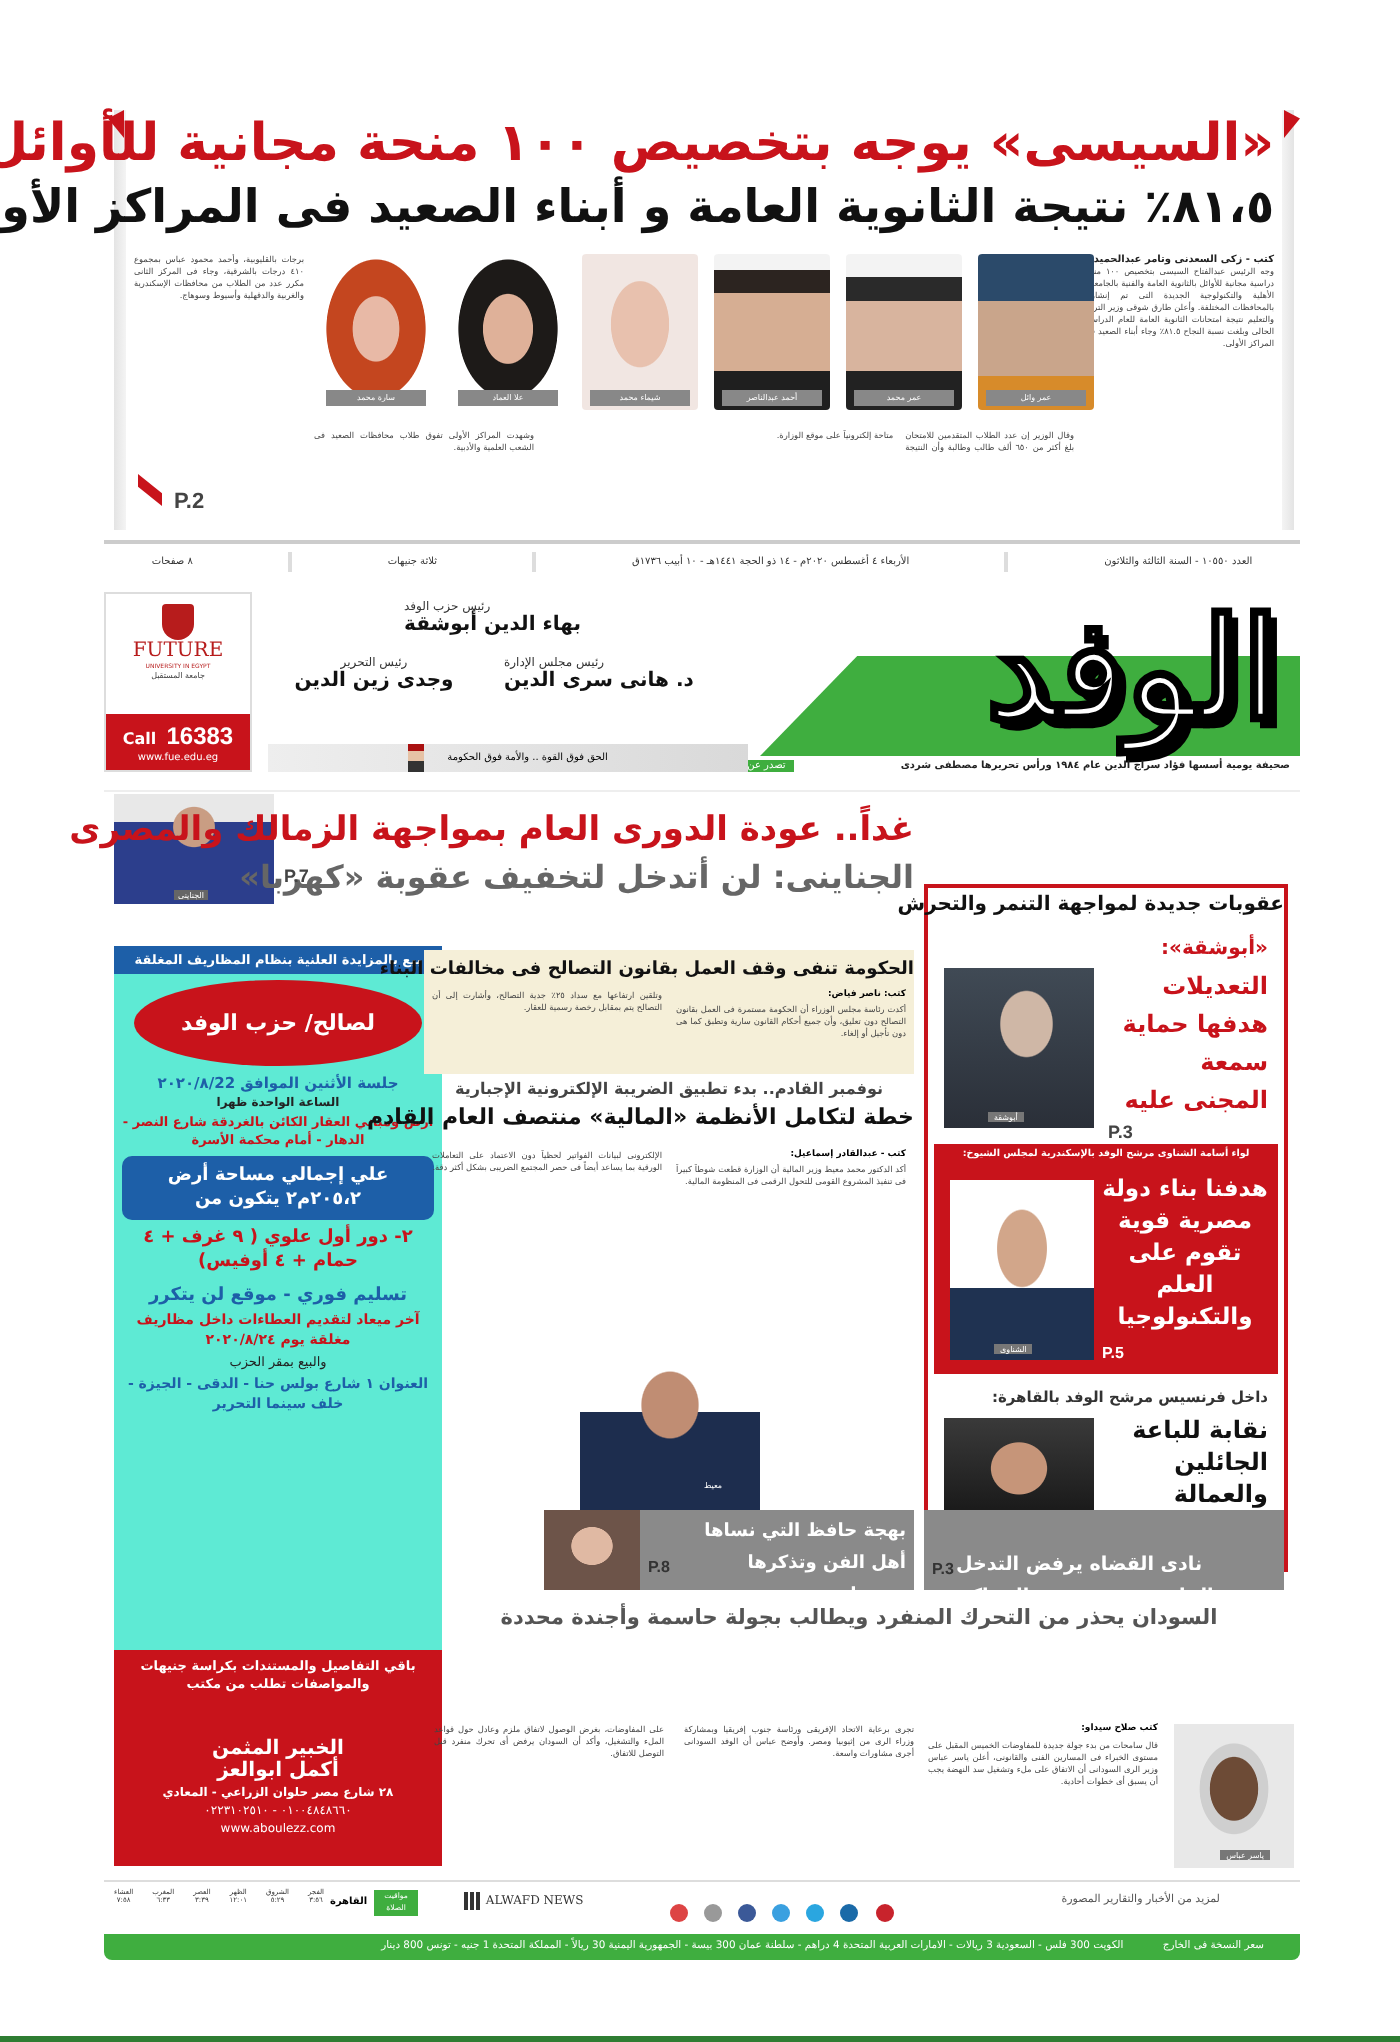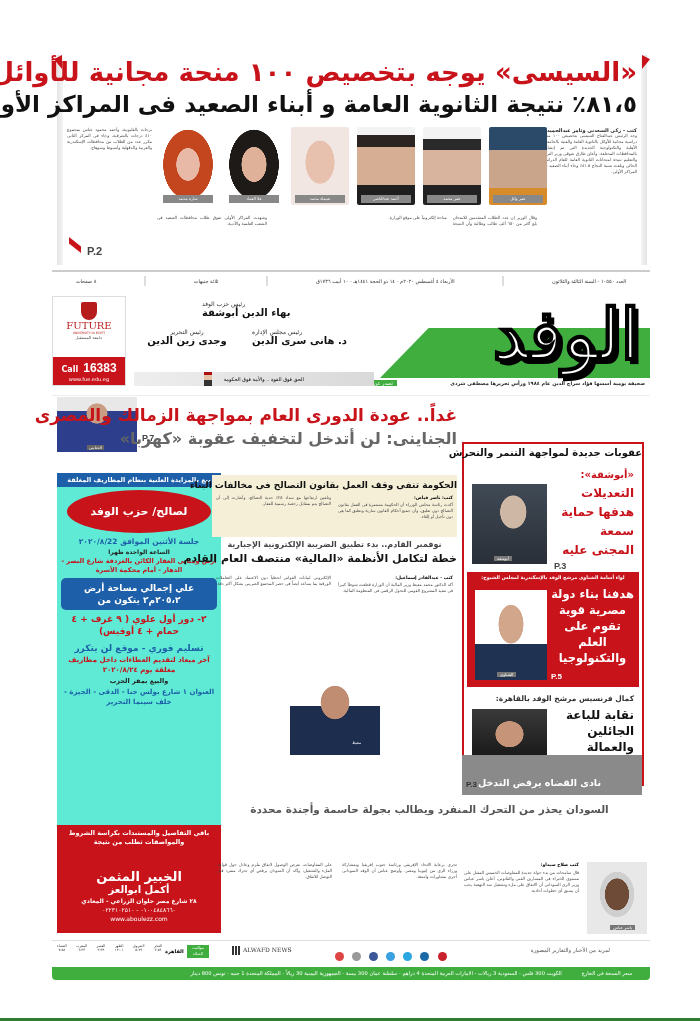--- a/index.html
+++ b/index.html
@@ -124,25 +124,25 @@
   <div class="abs" style="left:5px;top:473px;width:164px;height:460px;background:#5eead4;">
     <div class="ad-blue" style="font-size:6.5px;font-weight:bold;text-align:center;padding:3px 0;">بيع بالمزايدة العلنية بنظام المظاريف المغلقة</div>
     <div style="margin:3px 10px;background:#c8131b;color:#fff;border-radius:50%;text-align:center;font-size:11px;font-weight:bold;padding:15px 0;">لصالح/ حزب الوفد</div>
     <div style="color:#1d5fa8;font-size:7.5px;font-weight:bold;text-align:center;margin-top:4px;">جلسة الأثنين الموافق ٢٠٢٠/٨/22</div>
     <div style="color:#222;font-size:6px;font-weight:bold;text-align:center;margin-top:2px;">الساعة الواحدة ظهرا</div>
     <div style="color:#c8131b;font-size:6.5px;font-weight:bold;text-align:center;margin:2px 4px;line-height:9px;">أرض ومباني العقار الكائن بالغردقة شارع النصر - الدهار - أمام محكمة الأسرة</div>
     <div class="ad-blue" style="margin:3px 4px;border-radius:5px;text-align:center;font-size:9px;font-weight:bold;padding:4px;line-height:12px;">علي إجمالي مساحة أرض ٢٠٥،٢م٢ يتكون من</div>
     <div style="color:#c8131b;font-size:9px;font-weight:bold;text-align:center;margin:2px 4px;line-height:12px;">٢- دور أول علوي ( ٩ غرف + ٤ حمام + ٤ أوفيس)</div>
     <div style="color:#1d5fa8;font-size:9px;font-weight:bold;text-align:center;margin-top:6px;">تسليم فوري - موقع لن يتكرر</div>
     <div style="color:#c8131b;font-size:7px;font-weight:bold;text-align:center;margin:2px 4px;line-height:10px;">آخر ميعاد لتقديم العطاءات داخل مظاريف مغلقة يوم ٢٠٢٠/٨/٢٤</div>
-    <div style="color:#222;font-size:6.5px;font-weight:bold;text-align:center;">والبيع بمقر الحزب</div>
+    <div style="color:#222;font-size:6.5px;font-weight:normal;text-align:center;">والبيع بمقر الحزب</div>
     <div style="color:#1d5fa8;font-size:7px;font-weight:bold;text-align:center;margin:2px 4px;line-height:10px;">العنوان ١ شارع بولس حنا - الدقى - الجيزة - خلف سينما التحرير</div>
     <div style="position:absolute;left:0;right:0;bottom:0;height:108px;background:#c8131b;color:#fff;text-align:center;">
-      <div style="font-size:6.5px;font-weight:bold;margin:4px;line-height:9px;">باقي التفاصيل والمستندات بكراسة الشروط والمواصفات تطلب من نتيجة</div>
-      <div style="font-size:13px;font-weight:bold;margin-top:22px;">الخبير المثمن</div>
+      <div style="font-size:6.5px;font-weight:bold;margin:4px;line-height:9px;">باقي التفاصيل والمستندات بكراسة جنيهات والمواصفات تطلب من مكتب</div>
+      <div style="font-size:10px;font-weight:bold;margin-top:22px;">الخبير المثمن</div>
       <div style="font-size:10px;font-weight:bold;">أكمل ابوالعز</div>
       <div style="font-size:6px;font-weight:bold;margin-top:2px;">٢٨ شارع مصر حلوان الزراعي - المعادي</div>
       <div style="font-size:6px;margin-top:2px;">٠١٠٠٤٨٤٨٦٦٠ - ٠٢٢٣١٠٢٥١٠</div>
       <div style="font-size:6px;direction:ltr;margin-top:2px;">www.aboulezz.com</div>
     </div>
   </div>
 
   <div class="abs" style="left:160px;top:540px;width:245px;height:215px;">
     <div style="font-size:8px;color:#444;font-weight:bold;text-align:center;white-space:nowrap;">نوفمبر القادم.. بدء تطبيق الضريبة الإلكترونية الإجبارية</div>
     <div class="hl-black" style="font-size:11px;text-align:center;white-space:nowrap;margin-top:3px;">خطة لتكامل الأنظمة «المالية» منتصف العام القادم</div>
@@ -169,27 +169,32 @@
     <div class="abs pref" style="left:90px;top:117px;font-size:9px;">P.3</div>
 
     <div class="abs" style="left:3px;right:3px;top:128px;height:115px;background:#c8131b;">
       <div style="color:#fff;font-size:4.8px;font-weight:bold;text-align:center;margin-top:3px;white-space:nowrap;">لواء أسامة الشناوى مرشح الوفد بالإسكندرية لمجلس الشيوخ:</div>
       <div class="abs" style="right:4px;top:14px;width:85px;color:#fff;font-size:11.5px;font-weight:bold;line-height:16px;text-align:center;">هدفنا بناء دولة مصرية قوية تقوم على العلم والتكنولوجيا</div>
       <div class="abs" style="left:8px;top:18px;width:72px;height:90px;background:radial-gradient(ellipse at 50% 38%,#d2a68a 0 24%,transparent 25%),linear-gradient(#fff 0 60%,#1f3251 60%);"></div>
       <div class="abs" style="left:30px;top:100px;font-size:4px;color:#fff;background:#777;padding:0 3px;">الشناوى</div>
       <div class="abs pref" style="left:84px;top:100px;font-size:8px;color:#fff;">P.5</div>
     </div>
 
-    <div class="abs" style="right:8px;top:250px;font-size:7.5px;color:#333;font-weight:bold;white-space:nowrap;">كمال فرنسيس مرشح الوفد بالقاهرة:</div>
+    <div class="abs" style="right:8px;top:250px;font-size:7.5px;color:#333;font-weight:bold;white-space:nowrap;">داخل فرنسيس مرشح الوفد بالقاهرة:</div>
     <div class="abs" style="left:8px;top:265px;width:75px;height:60px;background:radial-gradient(ellipse at 50% 42%,#c69579 0 26%,transparent 27%),linear-gradient(#3a3a3a,#111);"></div>
     <div class="abs" style="left:30px;top:318px;font-size:4px;color:#fff;background:#777;padding:0 3px;">فرنسيس</div>
     <div class="abs hl-black" style="right:8px;top:263px;width:70px;font-size:12px;line-height:16px;text-align:right;">نقابة للباعة الجائلين والعمالة غير المنتظمة</div>
     <div class="abs pref" style="left:86px;top:320px;font-size:8px;">P.5</div>
   </div>
 
+  <div class="abs gray-bar" style="left:220px;top:755px;width:185px;height:40px;">
+    <div class="abs" style="left:0;top:0;width:48px;height:40px;background:radial-gradient(ellipse at 50% 45%,#e0b9a3 0 30%,#6d5449 31%);"></div>
+    <div class="abs" style="right:4px;top:3px;width:120px;font-size:9px;line-height:16px;text-align:right;">بهجة حافظ التي نساها أهل الفن وتذكرها «جوجل»</div>
+    <div class="abs pref" style="left:52px;top:24px;font-size:8px;color:#333;">P.8</div>
+  </div>
 
   <div class="abs gray-bar" style="left:410px;top:755px;width:180px;height:40px;">
     <div class="abs" style="right:4px;top:20px;width:160px;font-size:9.5px;line-height:16px;text-align:left;">نادى القضاه يرفض التدخل الخارجى فى شئون المحاكم المصرية</div>
     <div class="abs pref" style="left:4px;top:25px;font-size:8px;color:#333;">P.3</div>
   </div>
 
   <div class="abs" style="left:160px;top:800px;width:435px;height:135px;">
     <div style="font-size:10.5px;color:#555;font-weight:bold;text-align:center;white-space:nowrap;margin-top:3px;">السودان يحذر من التحرك المنفرد ويطالب بجولة حاسمة وأجندة محددة</div>
     <div class="abs" style="right:0;top:62px;width:60px;height:72px;background:radial-gradient(ellipse at 50% 45%,#6d4b36 0 28%,#cfcfcf 29% 40%,#e8e8e8 41%);"></div>
     <div class="abs" style="right:12px;top:125px;font-size:4px;color:#fff;background:#777;padding:0 3px;">ياسر عباس</div>

